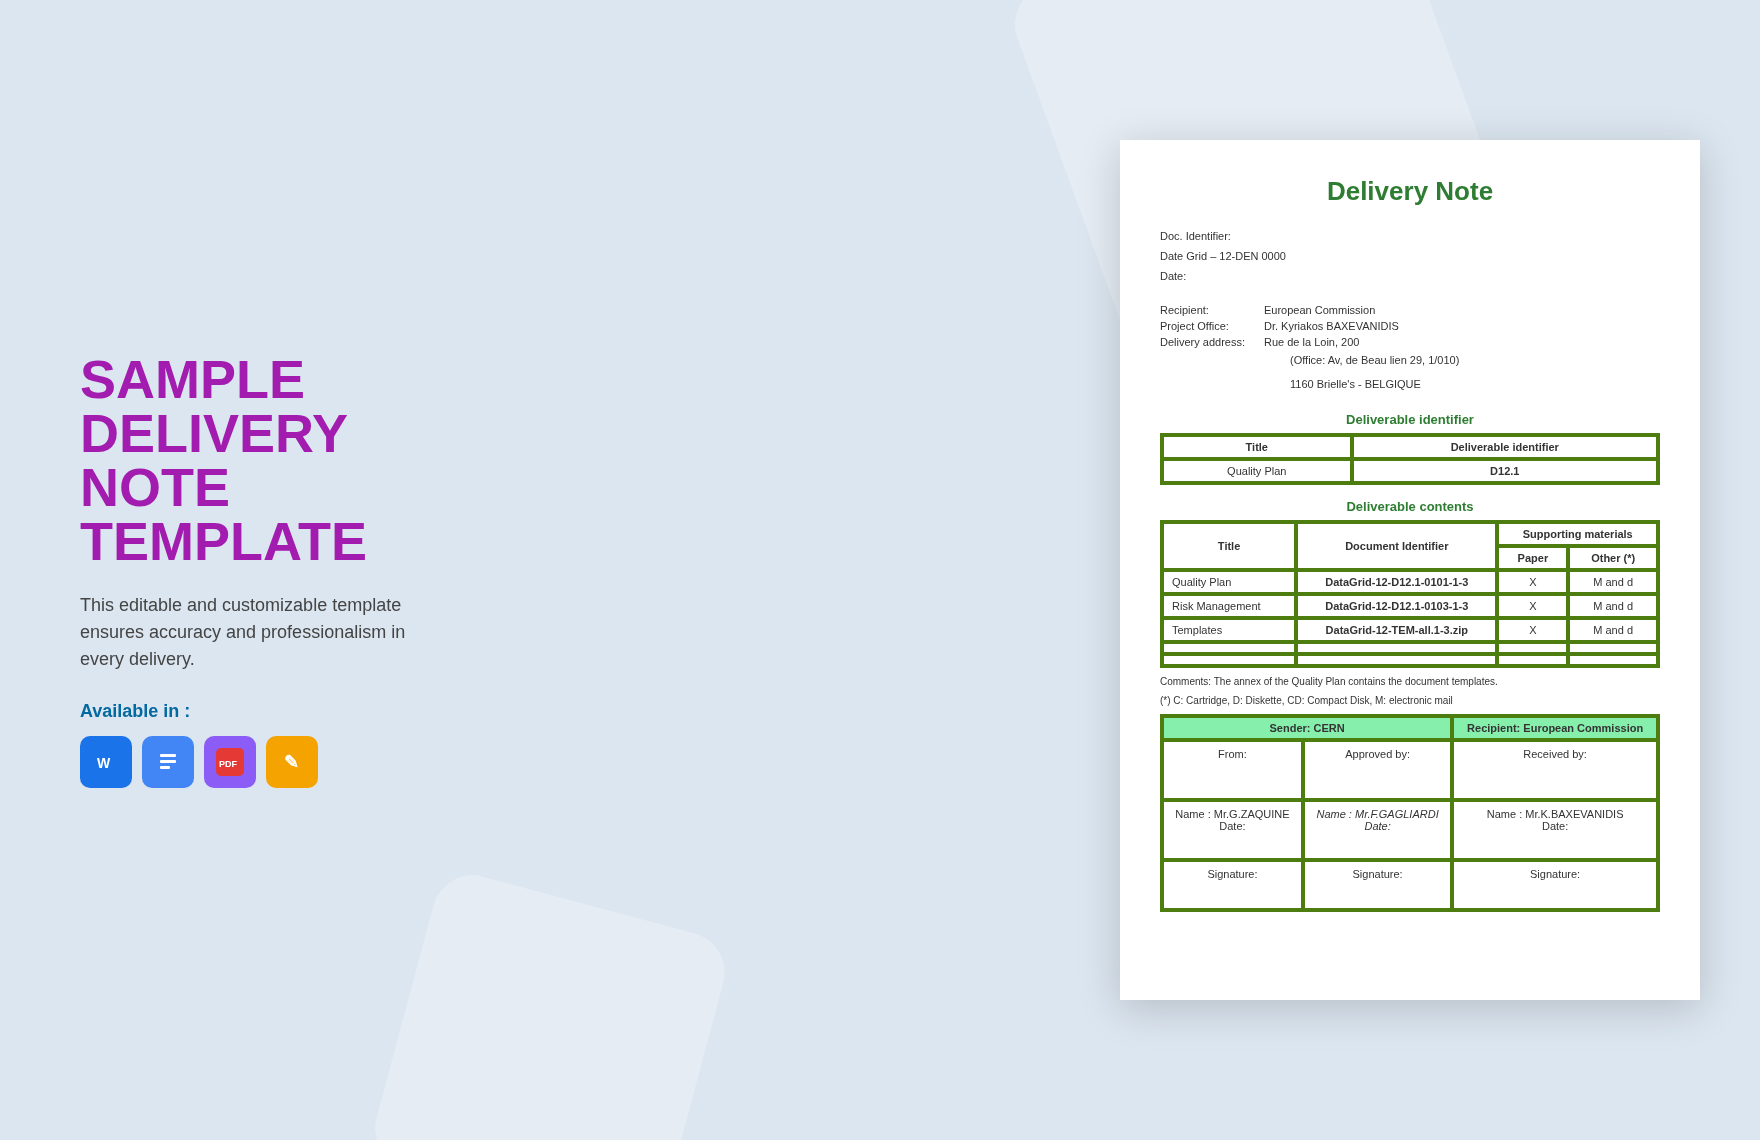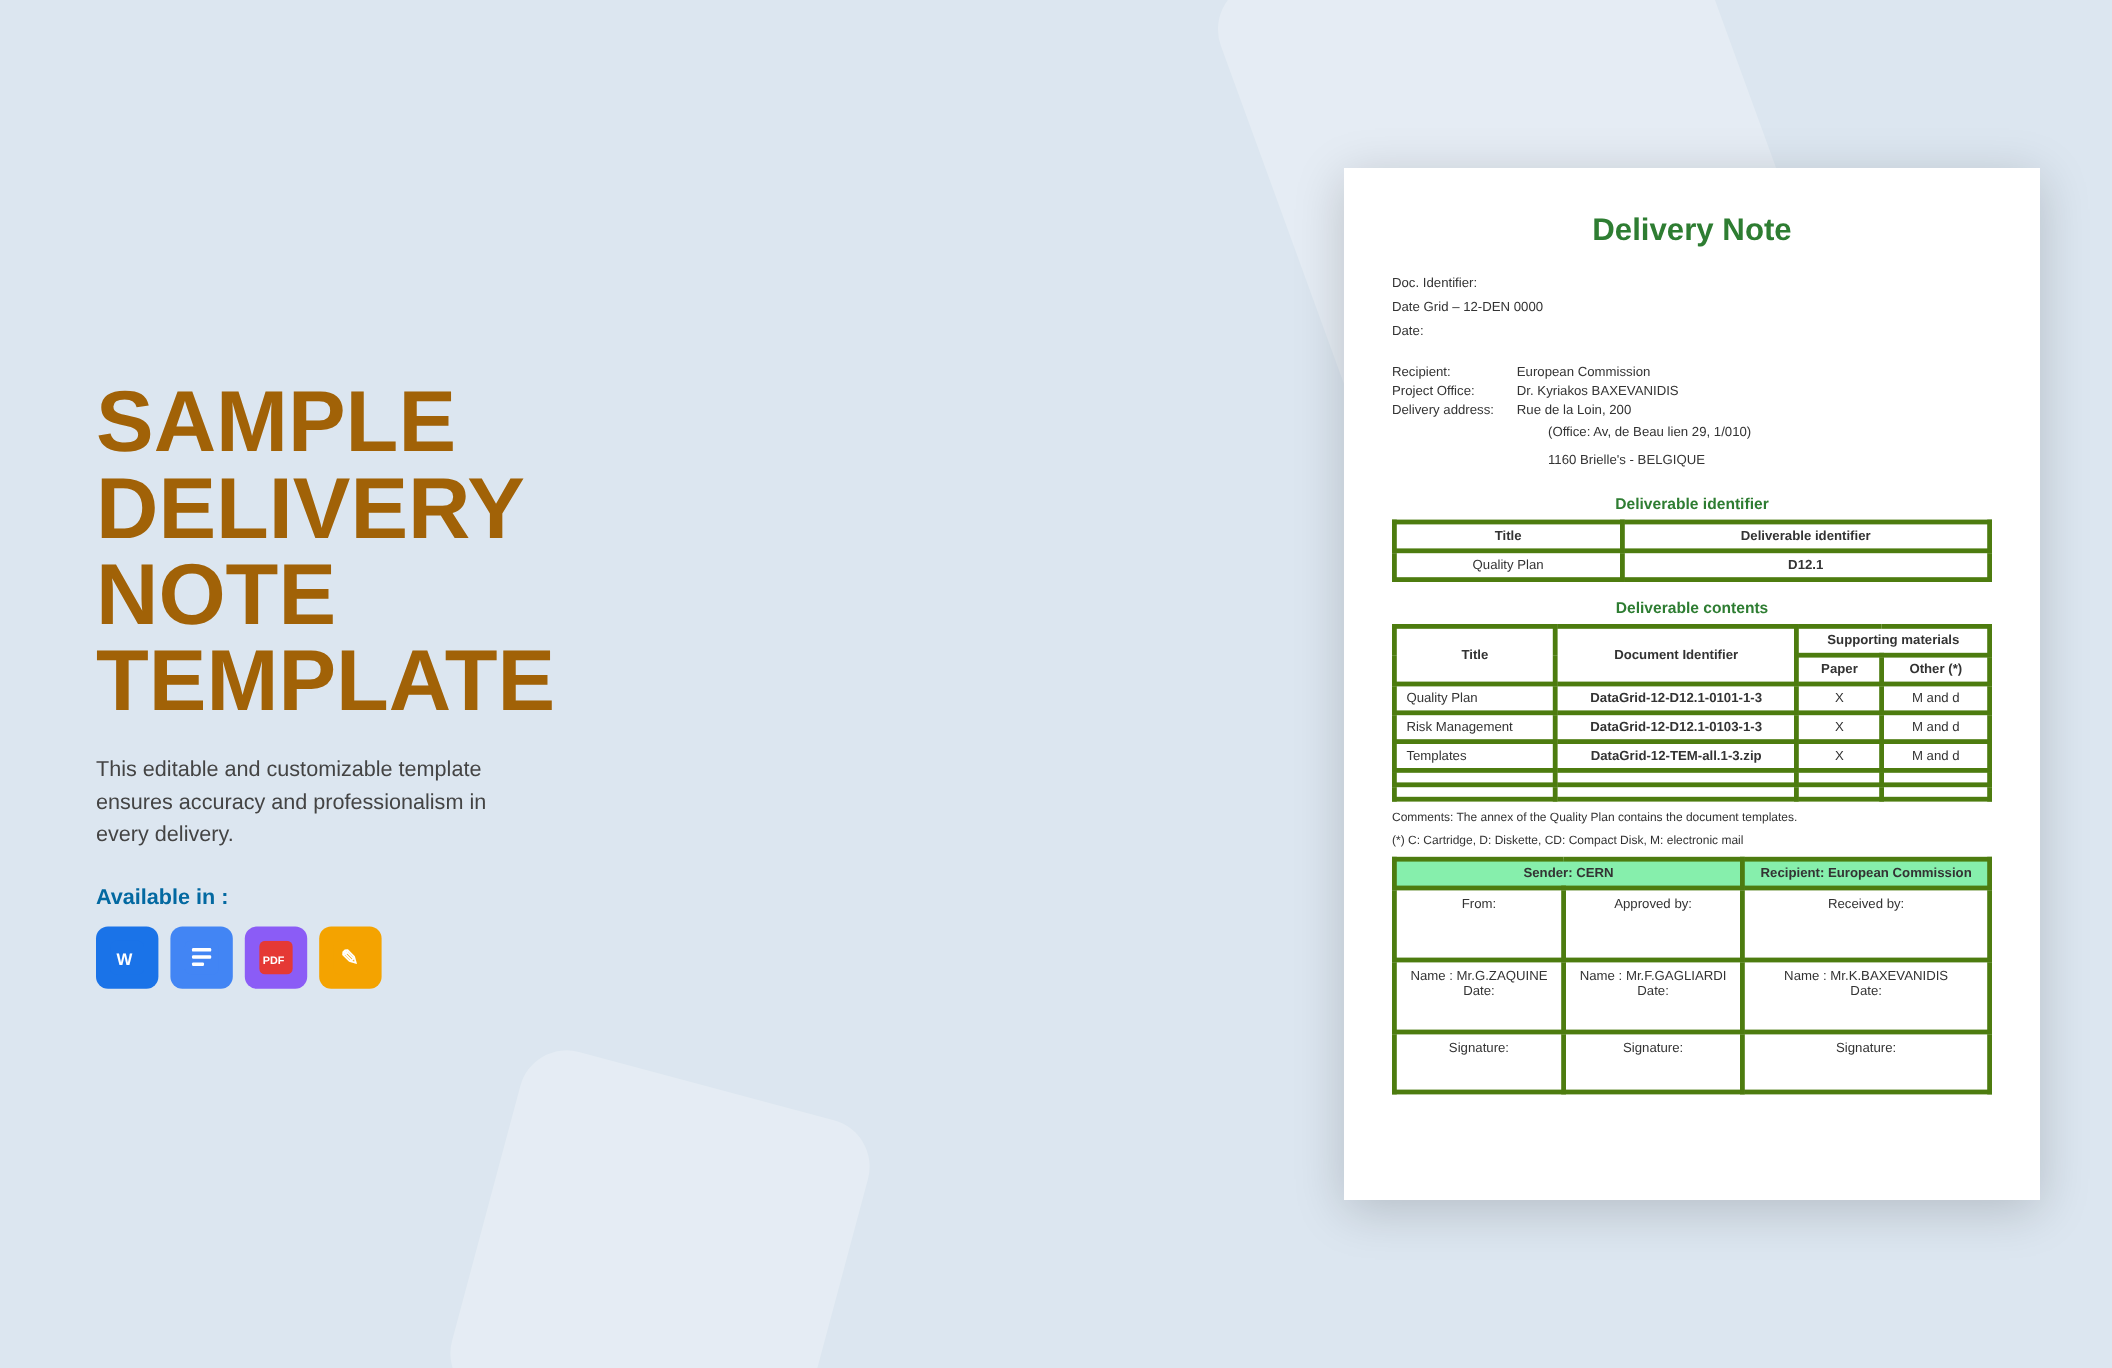--- a/index.html
+++ b/index.html
@@ -33,23 +33,23 @@
       transform: rotate(15deg);
     }
     .left-panel {
       position: absolute;
       left: 80px;
       top: 50%;
       transform: translateY(-50%);
       width: 520px;
     }
     .main-title {
-      font-size: 72px;
+      font-size: 54px;
       font-weight: 900;
-      color: #a16207;
+      color: #a21caf;
       line-height: 1.0;
       text-transform: uppercase;
       margin-bottom: 24px;
     }
     .subtitle {
       font-size: 18px;
       color: #444;
       line-height: 1.5;
       margin-bottom: 28px;
       font-weight: normal;
@@ -323,21 +323,21 @@
         </td>
         <td style="vertical-align:top;">
           <span>Received by:</span>
         </td>
       </tr>
       <tr>
         <td style="vertical-align:top;">
           <div>Name : Mr.G.ZAQUINE</div>
           <div>Date:</div>
         </td>
-        <td style="vertical-align:top;">
+        <td style="vertical-align:top;font-style:italic;">
           <div>Name : Mr.F.GAGLIARDI</div>
           <div>Date:</div>
         </td>
         <td style="vertical-align:top;">
           <div>Name : Mr.K.BAXEVANIDIS</div>
           <div>Date:</div>
         </td>
       </tr>
       <tr>
         <td style="height:50px; vertical-align:top;">

